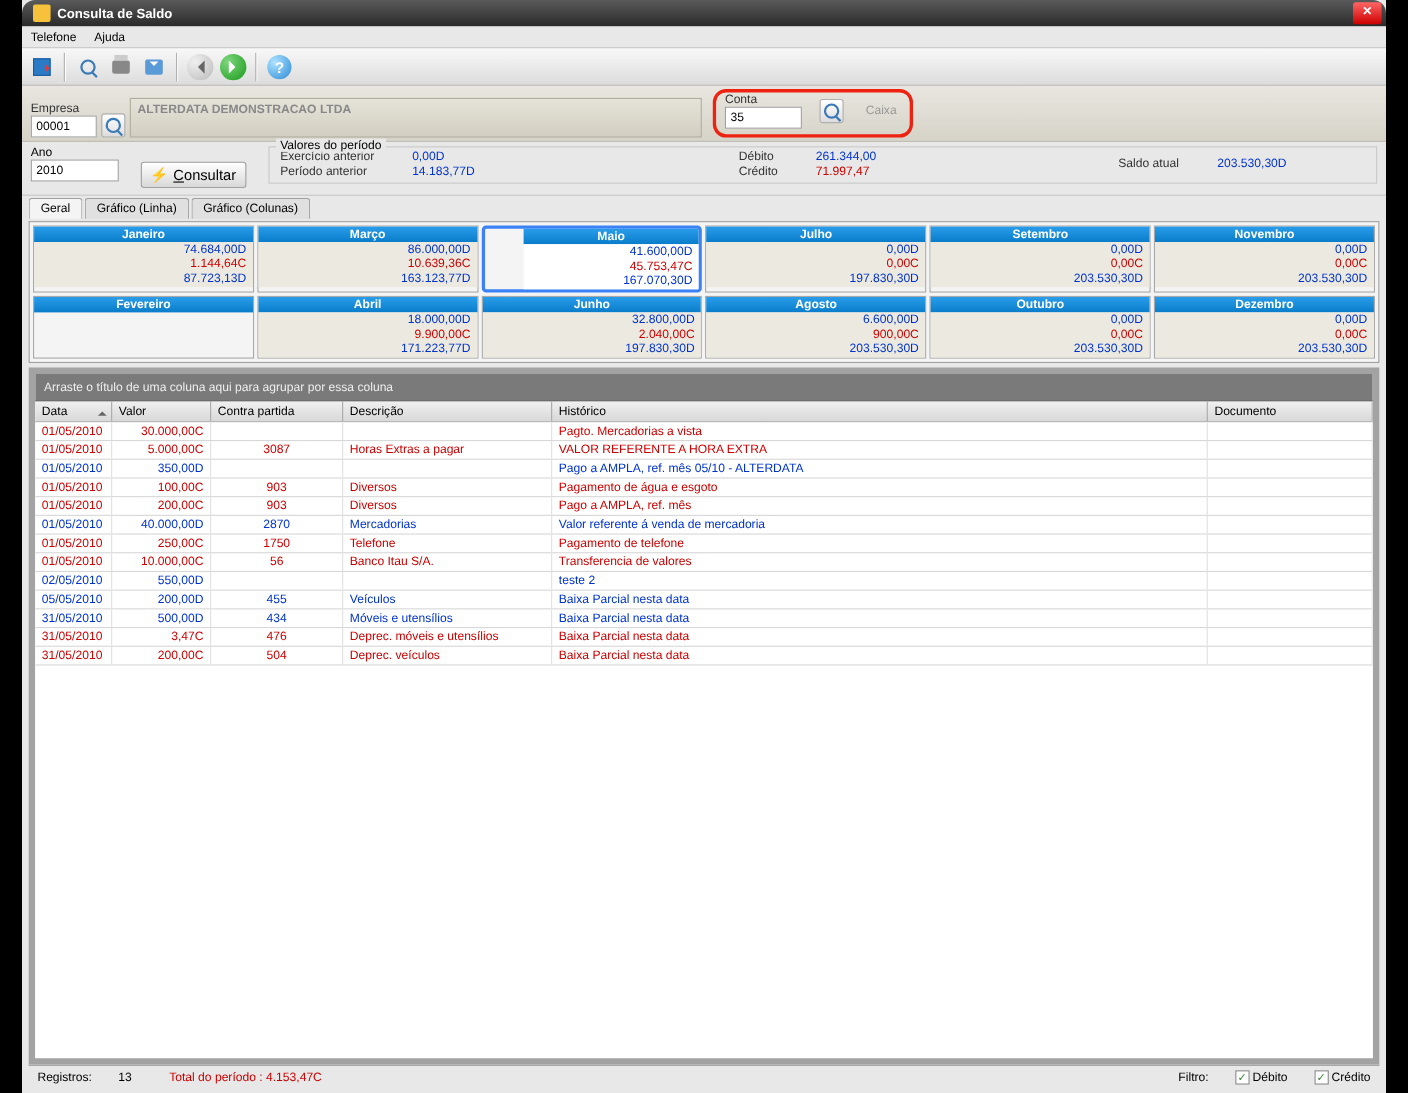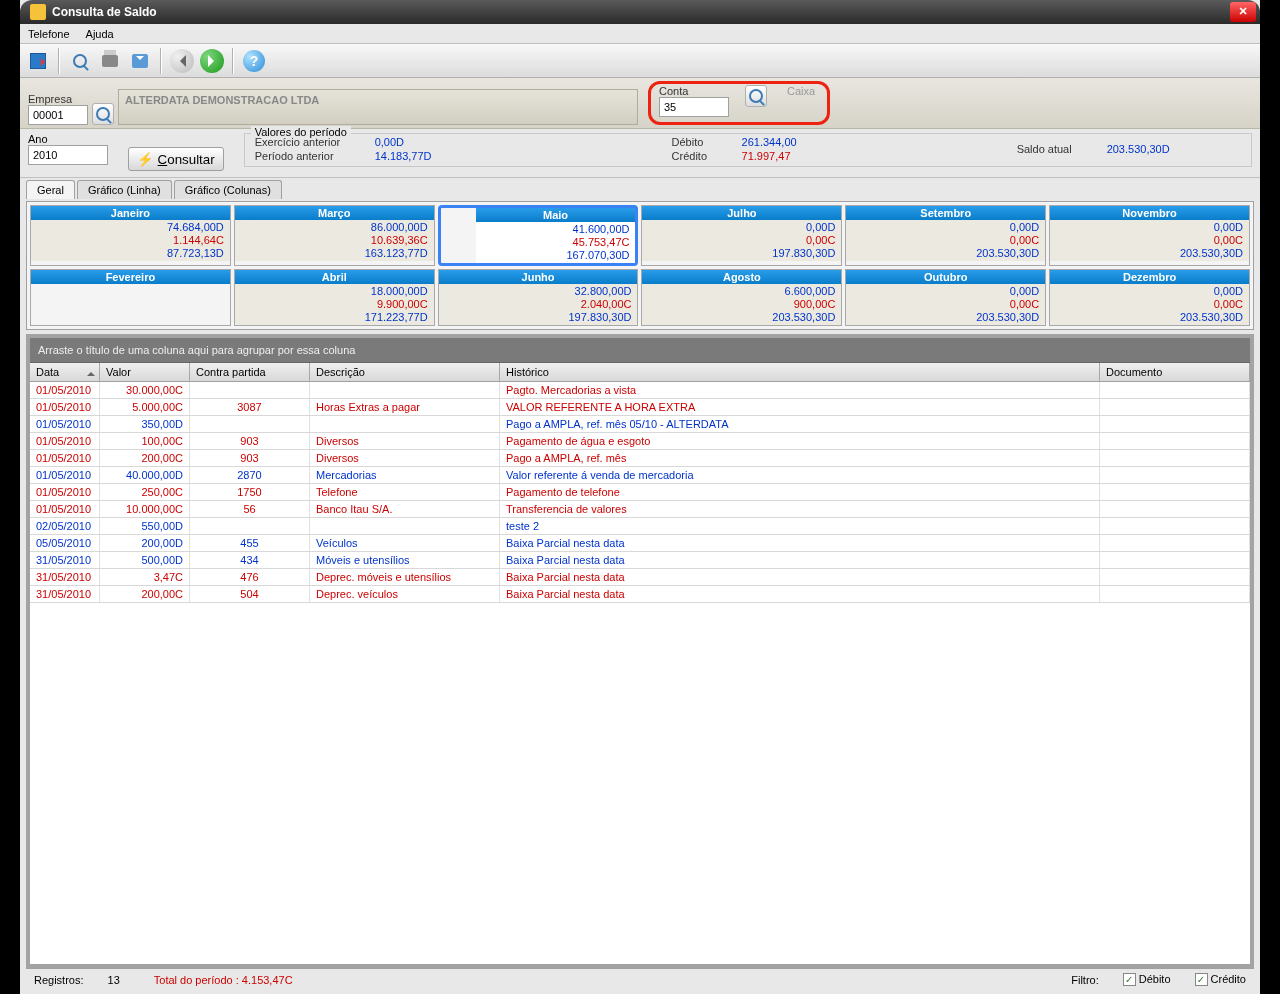--- a/index.html
+++ b/index.html
@@ -31,21 +31,21 @@
 .ico-fwd{background:radial-gradient(circle at 30% 30%,#7ed67e,#1a9a1a);}
 .ico-fwd span{border:6px solid transparent;border-left-color:#fff;margin-right:-4px;}
 .ico-help{width:22px;height:22px;border-radius:50%;background:radial-gradient(circle at 30% 30%,#aee3ff,#2a8ad7);display:flex;align-items:center;justify-content:center;color:#fff;font-weight:bold;font-size:14px;}
 
 .form-strip { background: linear-gradient(to bottom,#e8e6df,#d6d3c8); border-bottom: 1px solid #b8b5a8; padding: 3px 8px; display: flex; align-items: flex-end; gap: 4px; }
 .field-group { display:flex; flex-direction:column; }
 .field-group label { font-size:11px; color:#333; }
 .txt { background:#fff; border:1px solid #a0a0a0; padding:2px 4px; height:20px; font-size:11px; }
 .lookup-btn { width:22px;height:22px;border:1px solid #b0b0b0;background:linear-gradient(to bottom,#fff,#ddd);border-radius:3px;display:flex;align-items:center;justify-content:center;cursor:pointer;}
 .readonly-box { background:linear-gradient(to bottom,#e5e3d8,#d2cfc2); border:1px solid #b0ad9e; padding:3px 6px; color:#888; font-weight:bold; height:36px; line-height:14px; }
-.conta-wrap { border:3px solid #e21; border-radius:12px; padding:1px 8px 5px 8px; display:flex; align-items:flex-start; gap:16px; margin-left:6px;}
+.conta-wrap { border:3px solid #e21; border-radius:12px; padding:1px 8px 5px 8px; display:flex; align-items:center; gap:16px; margin-left:6px;}
 .caixa-lbl{color:#999;padding:0 4px;}
 
 .mid-strip { background:#e8e8e8; border-bottom:1px solid #c0c0c0; padding:4px 8px 6px 8px; display:flex; align-items:flex-start; gap:20px;}
 .ano-box{display:flex;flex-direction:column;}
 .consult-btn{height:24px;padding:0 8px;border:1px solid #a0a0a0;background:linear-gradient(to bottom,#fff,#d8d8d8);border-radius:3px;display:flex;align-items:center;gap:4px;cursor:pointer;margin-top:14px;}
 .consult-btn .bolt{color:#e8a020;font-weight:bold;}
 .vals-group{border:1px solid #c8c8c8;background:#e8e8e8;padding:2px 10px 4px 10px;position:relative;flex:1;display:flex;gap:60px;}
 .vals-group .legend{position:absolute;top:-8px;left:6px;background:#e8e8e8;padding:0 4px;font-size:11px;}
 .vcol{display:flex;flex-direction:column;gap:2px;}
 .vrow{display:flex;gap:20px;}
@@ -61,21 +61,21 @@
 .months-wrap{border:1px solid #a0a0a0;background:#f4f4f4;padding:3px;}
 .months-grid{display:grid;grid-template-columns:repeat(6,1fr);gap:3px;}
 .month-cell{border:1px solid #a8a8a8;}
 .month-cell.hl{border:3px solid #3b82f6;border-radius:4px;padding-left:35px;}
 .month-hdr{background:linear-gradient(to bottom,#2a9dea,#0a7dca);color:#fff;text-align:center;font-weight:bold;padding:1px 0;font-size:11px;}
 .month-vals{background:#eceae0;padding:1px 6px;text-align:right;font-size:11px;line-height:13px;}
 .month-cell.hl .month-vals{background:#fff;}
 .month-vals div.r{color:#cc0000;}
 .month-vals div.b{color:#0033cc;}
 
-.grid-area{flex:1;display:flex;flex-direction:column;margin-top:4px;border:4px solid #a3a3a3;background:#fff;overflow:hidden;}
+.grid-area{flex:1;display:flex;flex-direction:column;margin-top:4px;border:6px solid #a3a3a3;background:#fff;overflow:hidden;}
 .group-bar{background:#7a7a7a;color:#eee;padding:6px 8px;font-size:11px;border-bottom:1px solid #666;}
 .thead{display:flex;background:linear-gradient(to bottom,#f0f0f0,#d8d8d8);border-bottom:1px solid #a0a0a0;}
 .th{padding:3px 6px;border-right:1px solid #a8a8a8;font-size:11px;position:relative;}
 .th .sort{position:absolute;right:4px;top:5px;border:4px solid transparent;border-bottom-color:#666;}
 .c-data{width:70px;} .c-valor{width:90px;} .c-contra{width:120px;} .c-desc{width:190px;} .c-hist{flex:1;} .c-doc{width:150px;}
 .tbody{flex:1;overflow:auto;background:#fff;}
 .row{display:flex;border-bottom:1px solid #d8d8d8;font-size:11px;}
 .td{padding:2px 6px;border-right:1px solid #e0e0e0;white-space:nowrap;overflow:hidden;text-overflow:ellipsis;}
 .td.c-valor{text-align:right;}
 .td.c-contra{text-align:center;}

